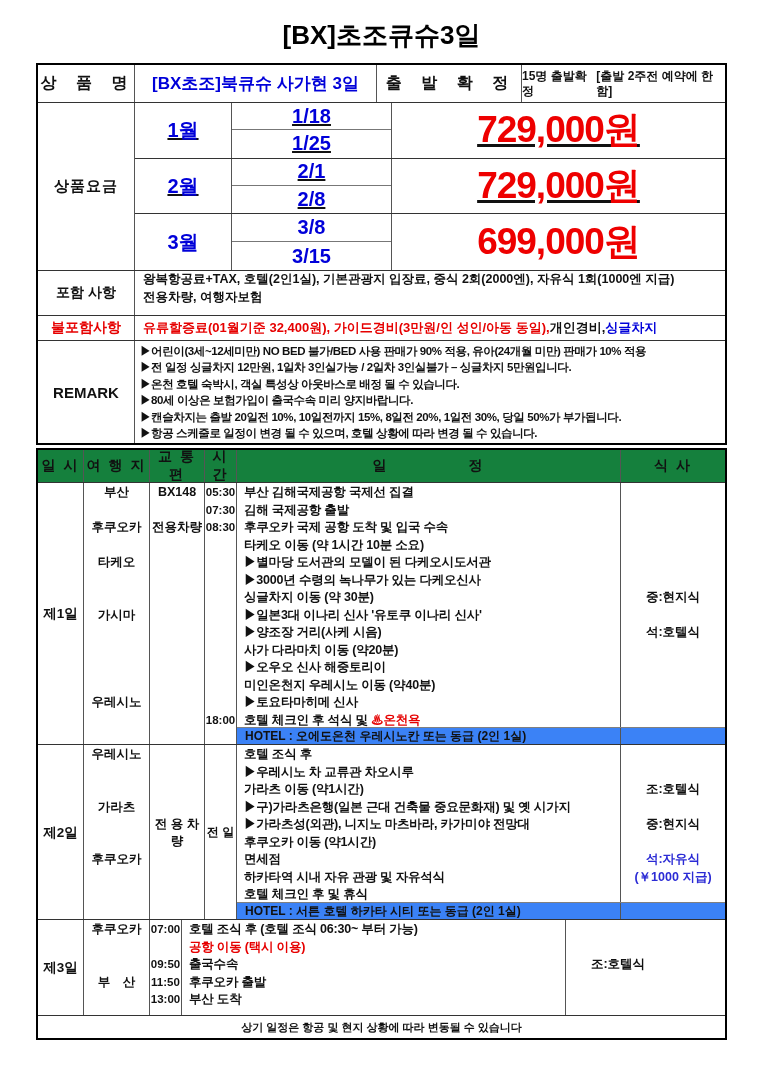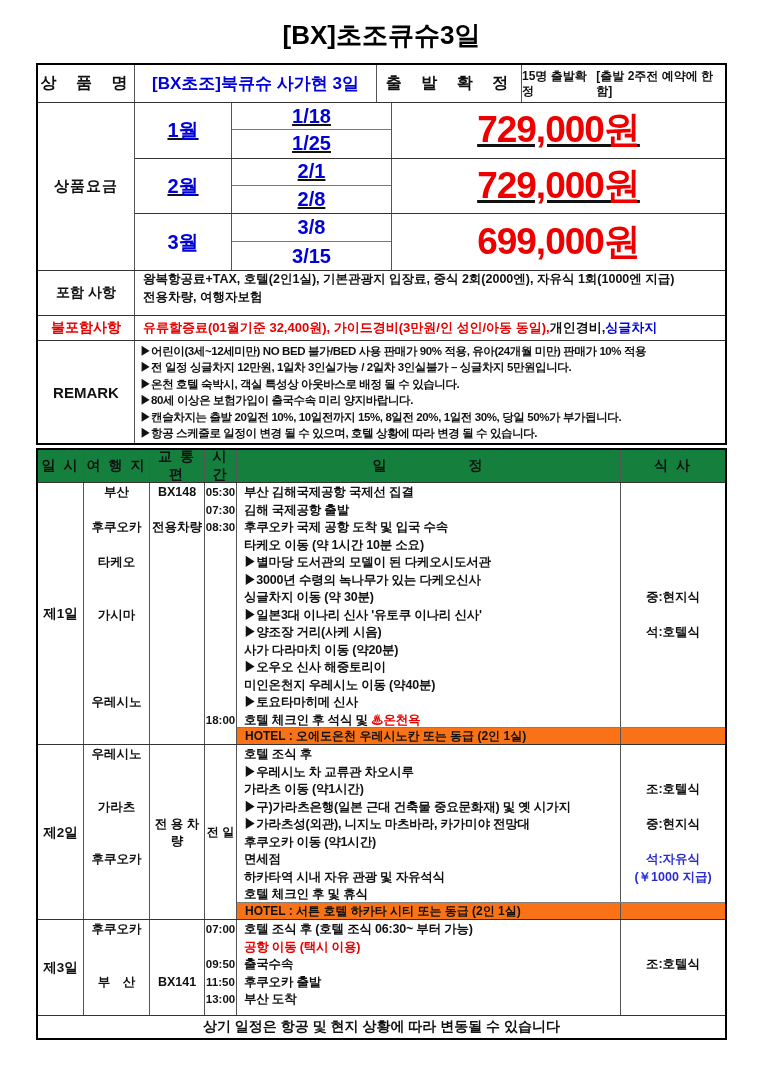--- a/index.html
+++ b/index.html
@@ -53,24 +53,24 @@
   .daycol.center{justify-content:center;align-items:center;}
   .daycol.last{border-right:none;}
   .ln{height:17.5px;line-height:17.5px;font-size:12.5px;white-space:nowrap;}
   .places .ln,.meals .ln,.times .ln,.transport .ln{text-align:center;overflow:visible;}
   .times .ln{font-size:11.5px;}
   .sched{padding-left:7px;}
   .sched .ln{overflow:hidden;letter-spacing:-0.2px;}
   .daylabel{font-size:13.5px;}
   .tcenter{font-size:12.5px;text-align:center;white-space:normal;line-height:17px;}
   .timecenter{font-size:12px;white-space:nowrap;}
-  .hotelrow{position:absolute;left:199px;right:0;bottom:0;height:17px;border-top:1px solid #808080;display:flex;box-sizing:border-box;background:#f97316;}
+  .hotelrow{position:absolute;left:199px;right:0;bottom:0;height:17px;border-top:1px solid #808080;display:flex;box-sizing:border-box;background:#3b82f6;}
   .hotelrow .htxt{width:384px;box-sizing:border-box;border-right:1px solid #555;font-size:12px;line-height:16px;padding-left:8px;white-space:nowrap;overflow:hidden;}
   .hotelrow .hblank{flex:1;}
-  .itfoot{height:22px;display:flex;align-items:center;justify-content:center;font-size:14px;}
+  .itfoot{height:22px;display:flex;align-items:center;justify-content:center;font-size:11px;}
 </style>
 </head>
 <body>
 
 <div class="doc">
 
   <div class="title">[BX]초조큐슈3일</div>
 
   <div class="tbl">
     <div class="row rowA bb">
@@ -268,26 +268,20 @@
     </div>
 
     <div class="dayblock" style="height:96px">
       <div class="daycol col1 center daylabel">제3일</div>
       <div class="daycol col2 places">
           <div class="ln"><span>후쿠오카</span></div>
           <div class="ln"><span></span></div>
           <div class="ln"><span></span></div>
           <div class="ln"><span>부　산</span></div>
         </div>
-      <div class="daycol col3 transport">
-          <div class="ln"><span></span></div>
-          <div class="ln"><span></span></div>
-          <div class="ln"><span></span></div>
-          <div class="ln"><span>BX141</span></div>
-        </div>
       <div class="daycol col4 times">
           <div class="ln"><span>07:00</span></div>
           <div class="ln"><span></span></div>
           <div class="ln"><span>09:50</span></div>
           <div class="ln"><span>11:50</span></div>
           <div class="ln"><span>13:00</span></div>
         </div>
       <div class="daycol col5 sched">
           <div class="ln"><span>호텔 조식 후 (호텔 조식 06:30~ 부터 가능)</span></div>
           <div class="ln"><span class="red">공항 이동 (택시 이용)</span></div>

